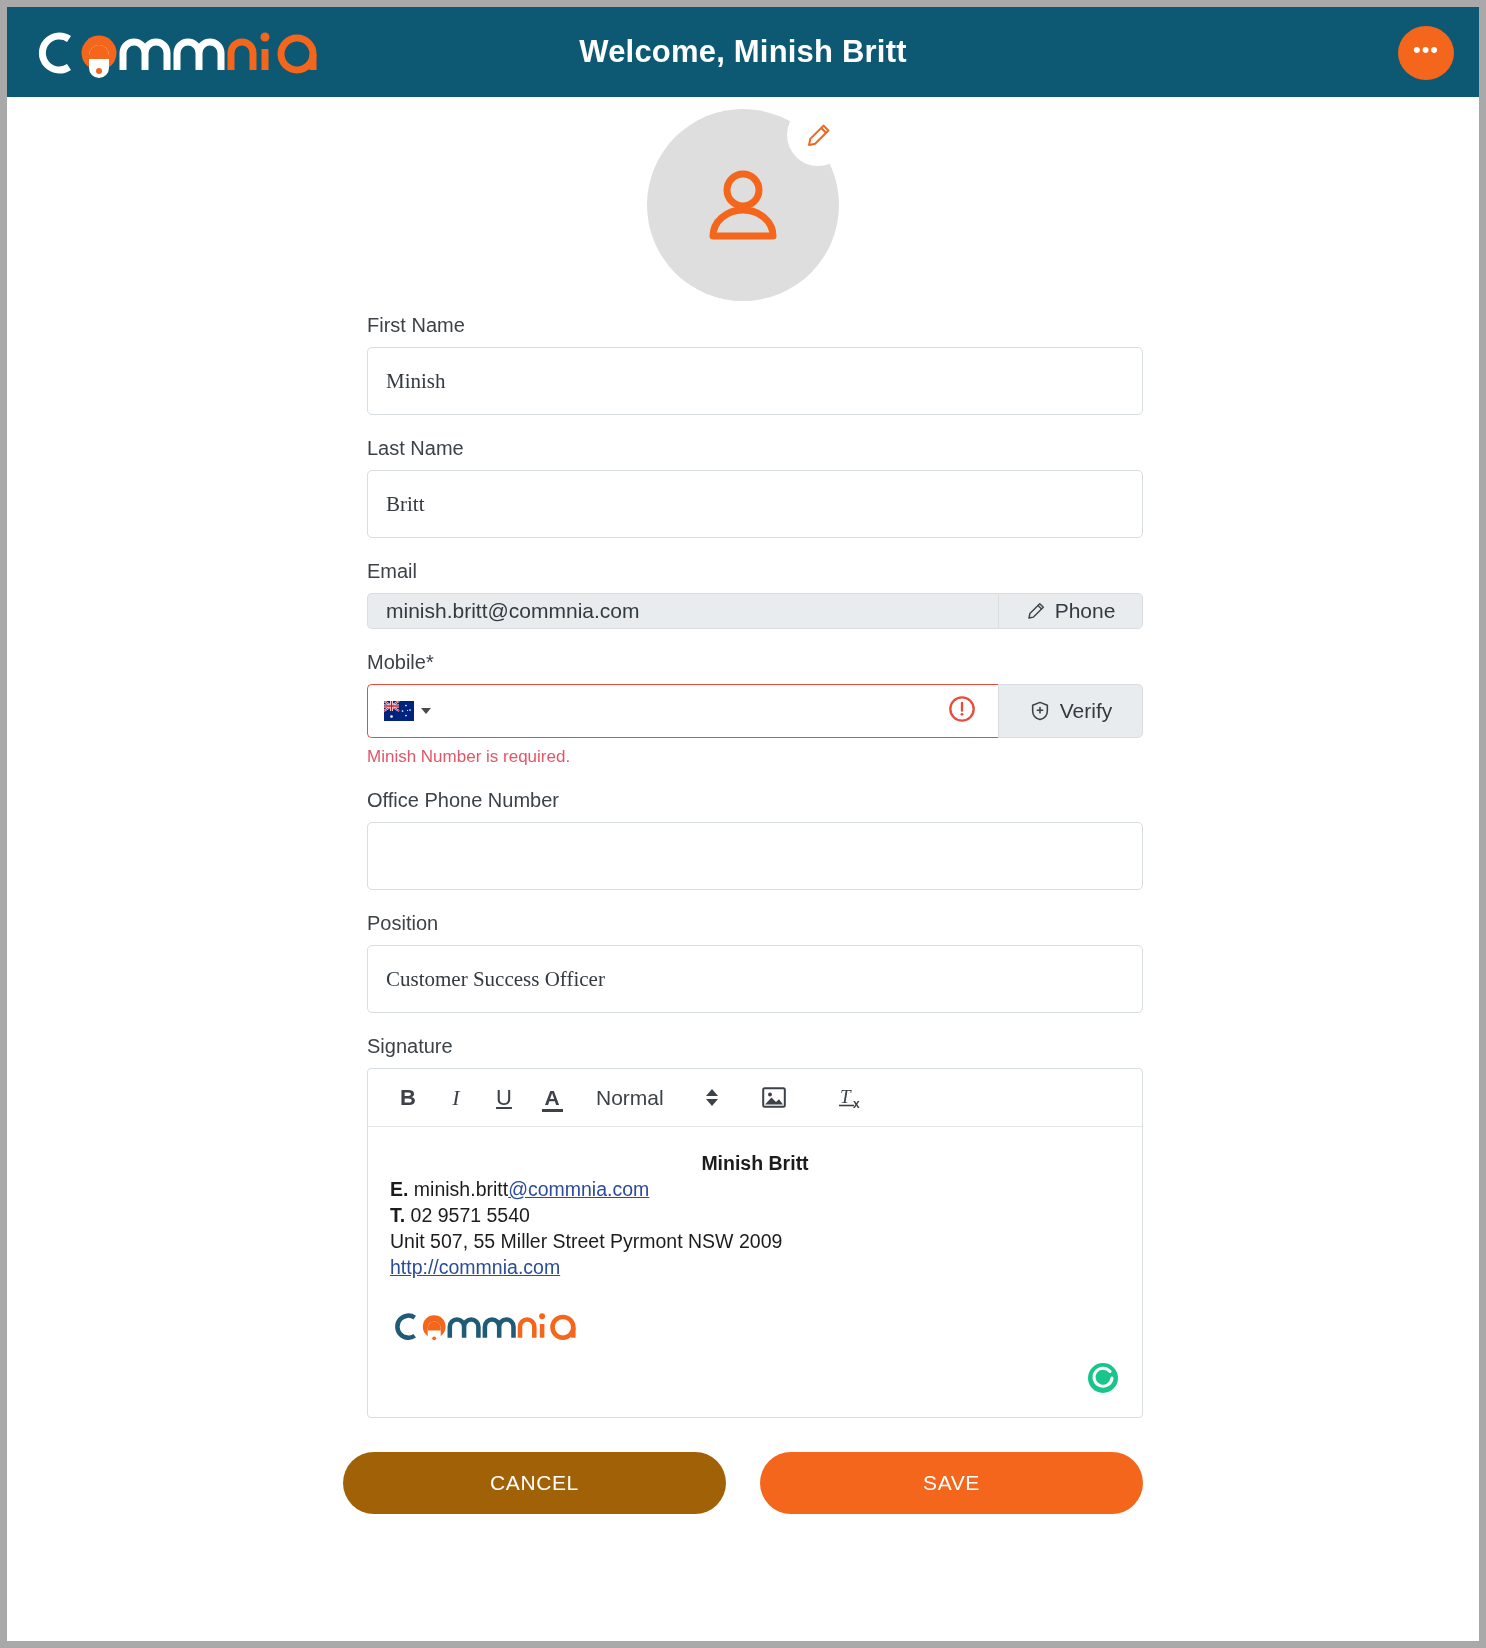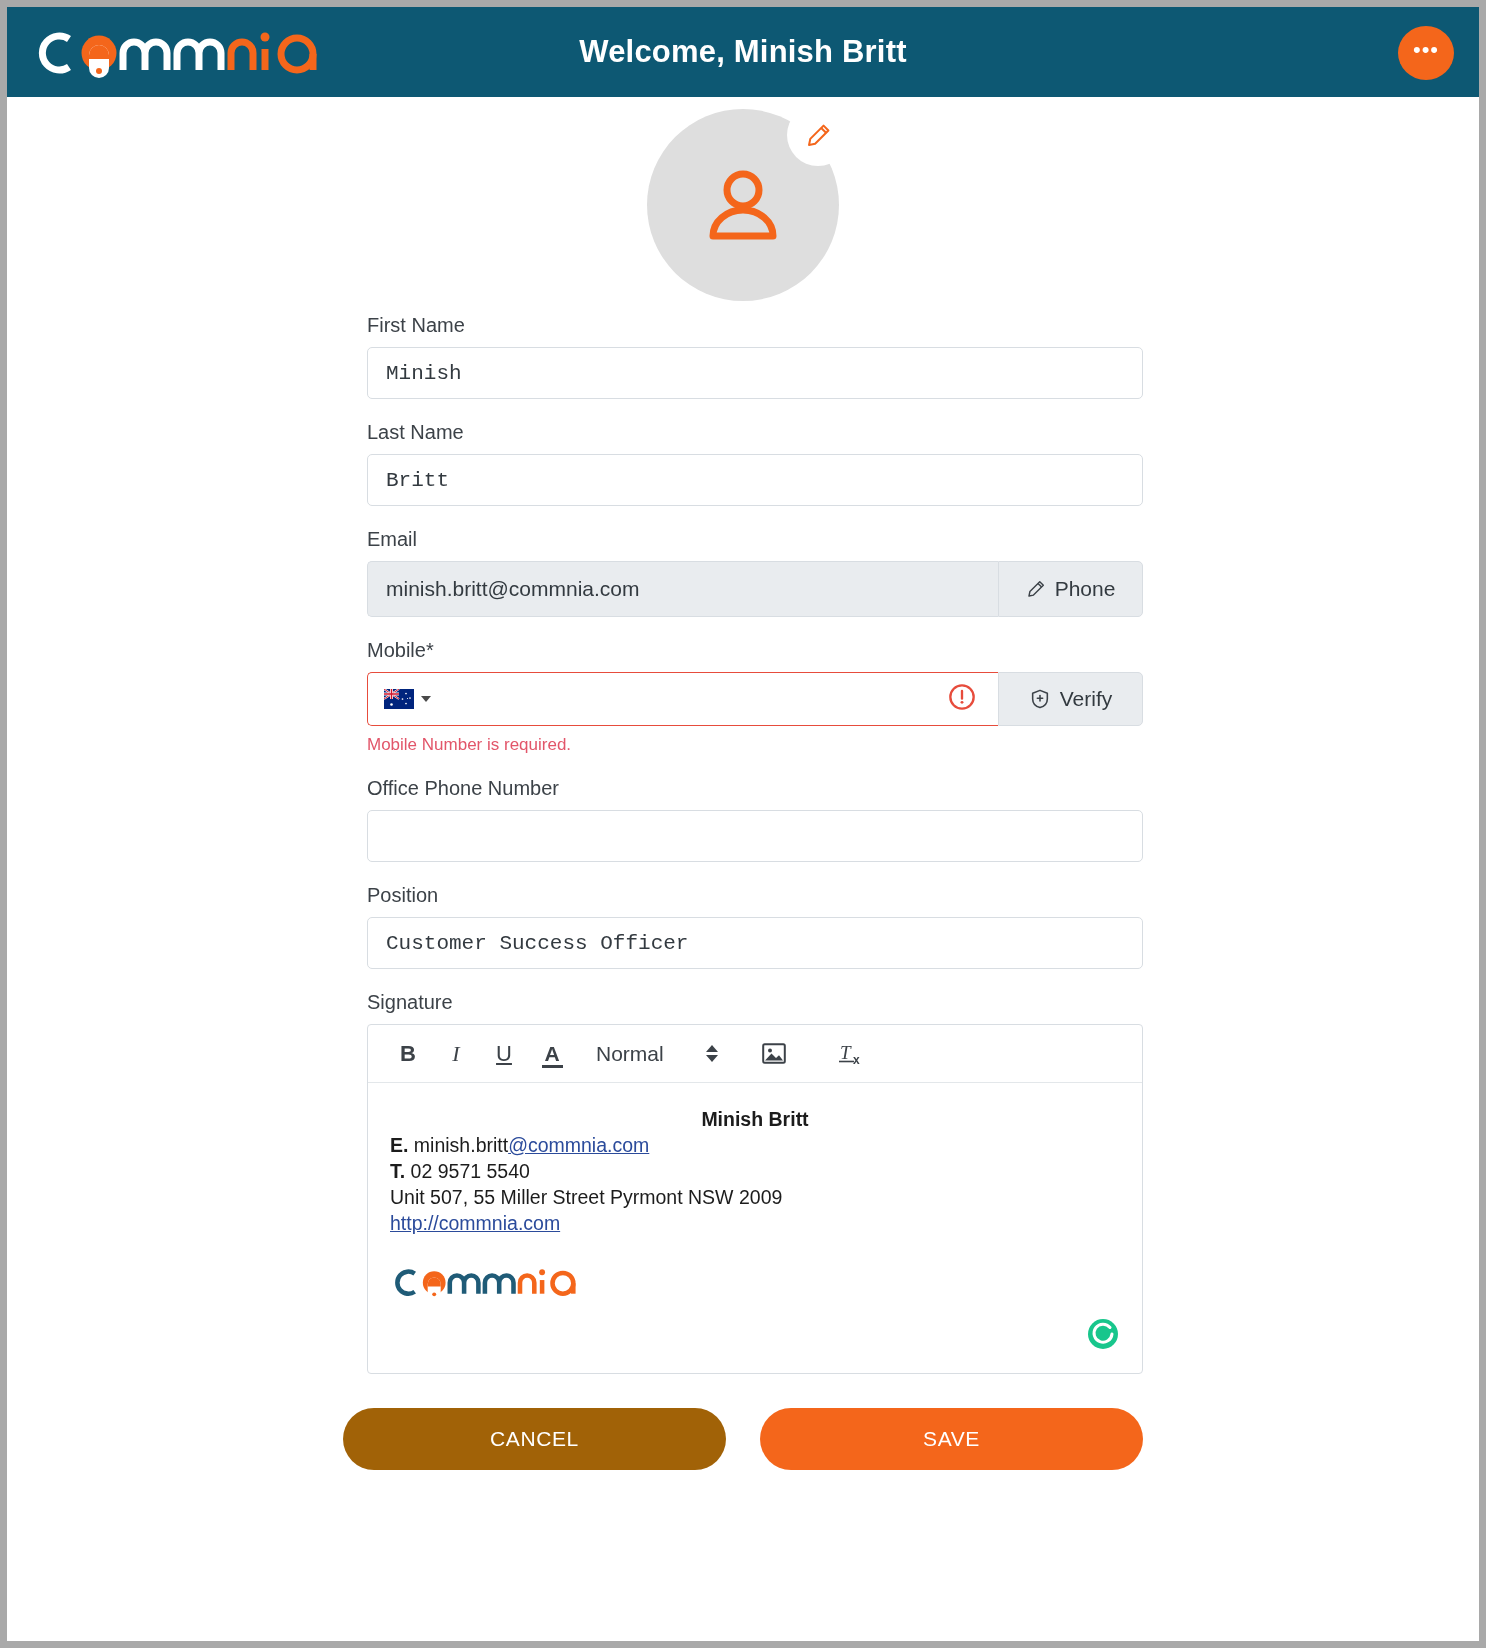--- a/index.html
+++ b/index.html
@@ -104,36 +104,36 @@
   }
   .field { margin-bottom: 22px; margin-left: 24px; }
   .field-label {
     font-size: 20px;
     color: #3c4248;
     margin-bottom: 10px;
     display: block;
   }
   .input {
     width: 100%;
-    height: 52px;
+    height: 68px;
     border: 1px solid #d8dde2;
     border-radius: 5px;
     background: #ffffff;
     font-size: 21px;
     color: #333a40;
     padding: 0 18px;
-    font-family: Liberation Mono, monospace;
+    font-family: Liberation Serif, serif;
     outline: none;
   }
   .input::placeholder { color: #8a9199; }
 
   .input-group {
     display: flex;
     width: 100%;
-    height: 56px;
+    height: 36px;
   }
   .input-group .readonly-box {
     flex: 1;
     border: 1px solid #d8dde2;
     border-right: none;
     border-radius: 5px 0 0 5px;
     background: #e9ecef;
     font-size: 21px;
     color: #333a40;
     padding: 0 18px;
@@ -429,21 +429,21 @@
 
           <button class="addon-btn">
             <svg width="22" height="22" viewBox="0 0 24 24">
               <path d="M12 2.6 L20 5.8 V12 c0 5.2 -3.6 8.2 -8 9.4 C7.6 20.2 4 17.2 4 12 V5.8 Z" fill="none" stroke="#3c4248" stroke-width="1.7" stroke-linejoin="round"></path>
               <line x1="12" y1="8.3" x2="12" y2="14.2" stroke="#3c4248" stroke-width="1.7" stroke-linecap="round"></line>
               <line x1="9.1" y1="11.2" x2="14.9" y2="11.2" stroke="#3c4248" stroke-width="1.7" stroke-linecap="round"></line>
             </svg>
             <span>Verify</span>
           </button>
         </div>
-        <div class="error-msg">Mobile Number is required.</div>
+        <div class="error-msg">Minish Number is required.</div>
       </div>
 
       <div class="field">
         <label class="field-label">Office Phone Number</label>
         <input class="input" type="text" value="" style="">
       </div>
 
       <div class="field">
         <label class="field-label">Position</label>
         <input class="input" type="text" value="Customer Success Officer" style="">

